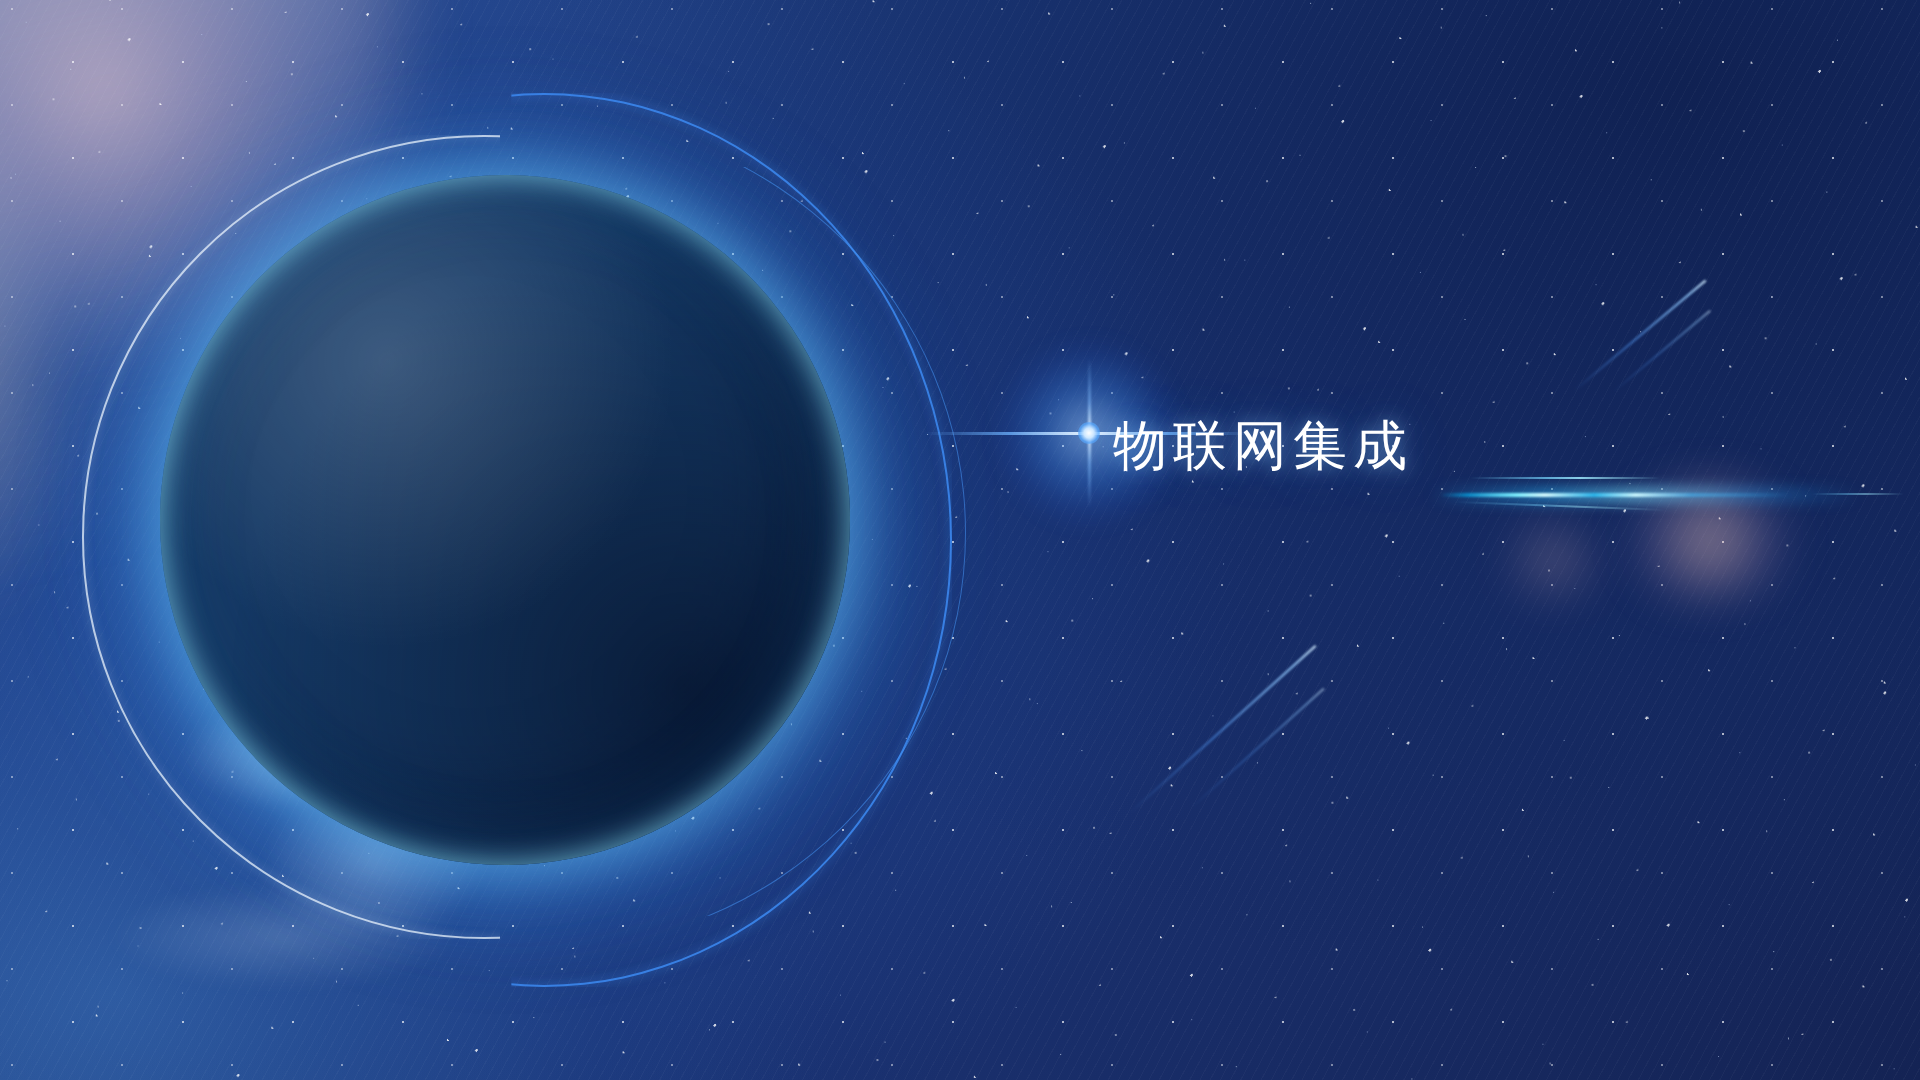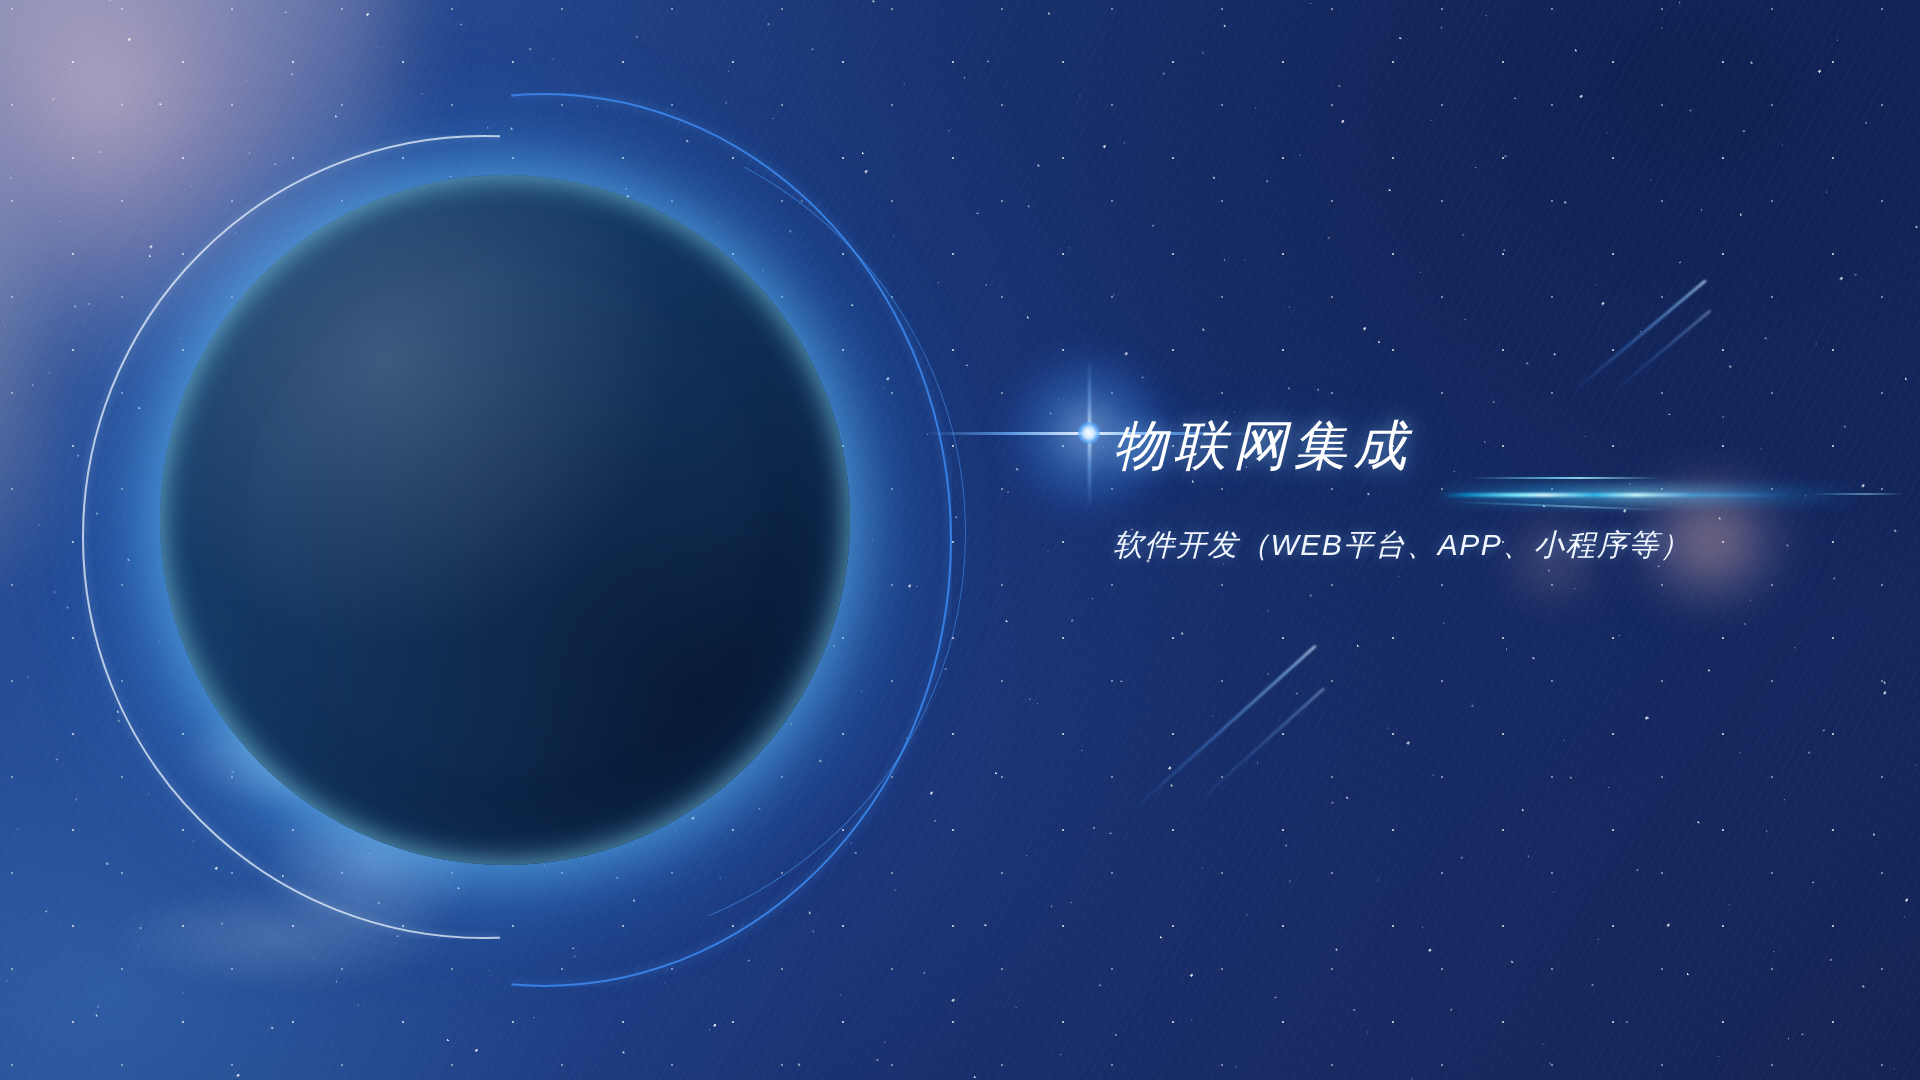--- a/index.html
+++ b/index.html
@@ -147,21 +147,21 @@
     background:linear-gradient(90deg, rgba(0,170,255,0) 0%, rgba(120,215,255,.70) 40%, rgba(160,235,255,.85) 58%, rgba(0,160,255,0) 100%);}
 
   .meteor{position:absolute;height:2.4px;transform-origin:0 50%;filter:blur(1.1px);
     background:linear-gradient(90deg, rgba(70,140,255,0) 0%, rgba(86,160,255,.55) 45%, rgba(150,205,255,.92) 88%, rgba(210,235,255,1) 100%);}
   .meteor.faint{height:1.6px;opacity:.55;}
 
   .warmglow{position:absolute;border-radius:50%;filter:blur(22px);
     background:radial-gradient(circle, rgba(255,214,198,.50) 0%, rgba(240,180,190,.26) 38%, rgba(160,140,220,.10) 64%, rgba(0,0,0,0) 80%);}
 
   
-  .text-block{position:absolute;left:1113px;top:418px;width:760px;font-style:italic;}
+  .text-block{position:absolute;left:1113px;top:418px;width:760px;}
   .title{font-size:54px;line-height:1;letter-spacing:6px;color:#ffffff;font-weight:400;
     text-shadow:0 0 18px rgba(150,210,255,.55),0 0 46px rgba(70,150,250,.35);
     white-space:nowrap;}
   .sub{font-size:30px;line-height:1;letter-spacing:1.5px;color:#f2f7ff;font-weight:400;
     text-shadow:0 0 12px rgba(140,200,255,.45);white-space:nowrap;}
   .sub1{margin-top:58px;}
   .sub2{margin-top:30px;}
 </style>
 </head>
 <body>
@@ -205,16 +205,15 @@
   <div class="warmglow" style="left:1620px;top:480px;width:180px;height:120px;"></div>
   <div class="warmglow" style="left:1498px;top:520px;width:110px;height:80px;opacity:.55;"></div>
 
   <div class="meteor" style="left:1574px;top:390px;width:172px;transform:rotate(-40deg);"></div>
   <div class="meteor faint" style="left:1612px;top:392px;width:128px;transform:rotate(-40deg);"></div>
   <div class="meteor" style="left:1130px;top:812px;width:250px;transform:rotate(-42deg);"></div>
   <div class="meteor faint" style="left:1190px;top:808px;width:180px;transform:rotate(-42deg);"></div>
 
   <div class="text-block">
     <div class="title">物联网集成</div>
-    <div class="sub sub1">软件开发（WEB平台、APP、小程序等）</div>
   </div>
 
 </div>
 
 </body></html>

